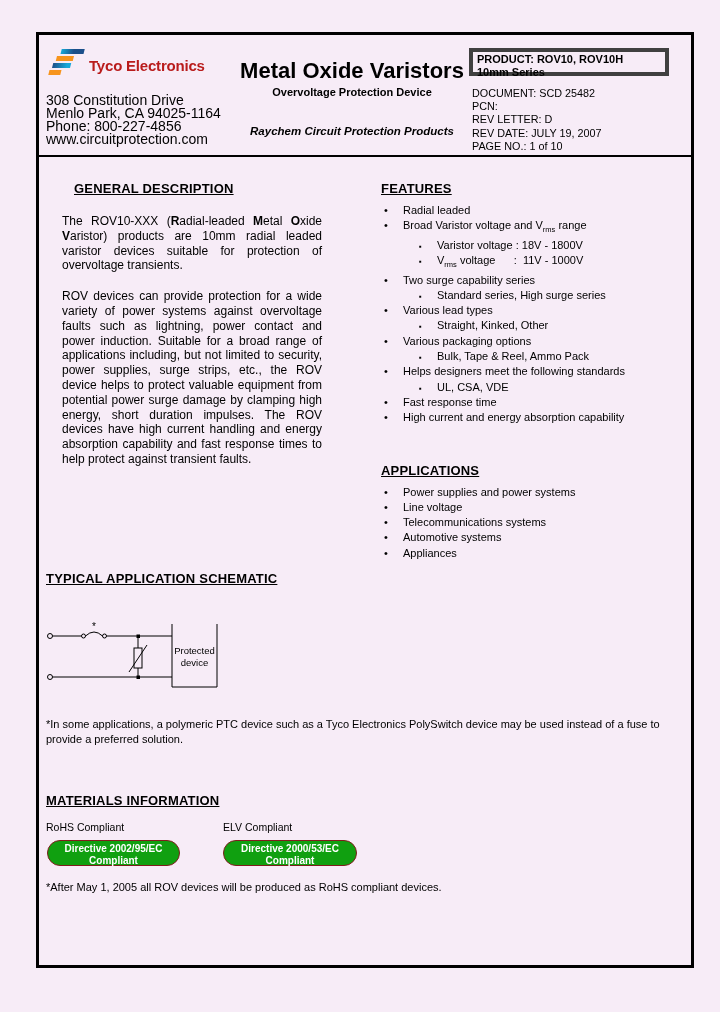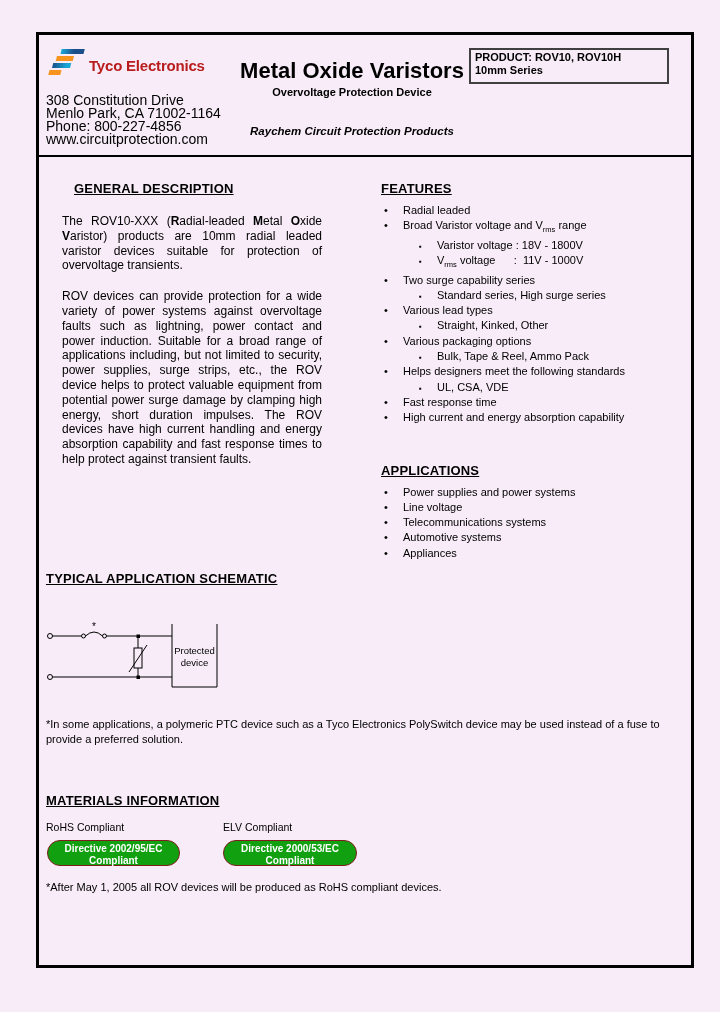--- a/index.html
+++ b/index.html
@@ -20,22 +20,22 @@
   
   .header-divider { left: 0; top: 120px; width: 100%; height: 2px; background: #000; }
   .logo-icon { left: 7px; top: 13px; }
   .logo-text { left: 50px; top: 22px; font-size: 15px; font-weight: bold; color: #b91c1c; letter-spacing: -0.2px; white-space: nowrap; }
   .address { left: 7px; top: 59px; font-size: 14px; line-height: 13px; white-space: nowrap; }
   .center-head { left: 200px; top: 23px; width: 226px; text-align: center; }
   .doc-title { font-size: 22px; font-weight: bold; white-space: nowrap; }
   .doc-subtitle { font-size: 11px; font-weight: bold; margin-top: 2px; white-space: nowrap; }
   .brand-line { left: 196px; top: 90px; width: 234px; text-align: center;
                 font-size: 11.5px; font-weight: bold; font-style: italic; white-space: nowrap; }
-  .product-box { left: 430px; top: 13px; width: 200px; height: 36px;
-                 border: 2px solid #404040; box-sizing: border-box; padding: 1px 4px; }
+  .product-box { left: 430px; top: 13px; width: 200px; height: 28px;
+                 border: 4px solid #404040; box-sizing: border-box; padding: 1px 4px; }
   .product-box div { font-size: 11px; font-weight: bold; line-height: 13px; white-space: nowrap; }
   .doc-meta { left: 433px; top: 52px; font-size: 10.8px; line-height: 13.2px; }
   .doc-meta div { white-space: nowrap; }
 
   
   .col-left  { left: 7px;  top: 146px; width: 292px; }
   .col-right { left: 342px; top: 146px; width: 300px; }
   .sec-heading { font-size: 13px; font-weight: bold; text-decoration: underline;
                  margin: 0; letter-spacing: 0.2px; white-space: nowrap; }
   .col-left .sec-heading { margin-bottom: 18px; margin-left: 28px; }
@@ -94,34 +94,41 @@
       <rect x="16" y="1" width="23" height="5" fill="url(#g1)"></rect>
       <rect x="13" y="8" width="17" height="5" fill="#f7941d"></rect>
       <rect x="11" y="15" width="18" height="5" fill="url(#g2)"></rect>
       <rect x="9" y="22" width="12" height="5" fill="#f7941d"></rect>
     </g>
   </svg>
   <div class="logo-text">Tyco Electronics</div>
 
   <div class="address">
     <div>308 Constitution Drive</div>
-    <div>Menlo Park, CA  71002-1164</div>
+    <div>Menlo Park, CA  94025-1164</div>
     <div>Phone: 800-227-4856</div>
     <div>www.circuitprotection.com</div>
   </div>
 
   <div class="center-head">
     <div class="doc-title">Metal Oxide Varistors</div>
     <div class="doc-subtitle">Overvoltage Protection Device</div>
   </div>
   <div class="brand-line">Raychem Circuit Protection Products</div>
 
   <div class="product-box">
     <div>PRODUCT: ROV10, ROV10H</div>
     <div>10mm Series</div>
+  </div>
+  <div class="doc-meta">
+    <div>DOCUMENT: SCD 25482</div>
+    <div>PCN:</div>
+    <div>REV LETTER: D</div>
+    <div>REV DATE: JULY 19, 2007</div>
+    <div>PAGE NO.: 1 of 10</div>
   </div>
 
   <div class="col-left">
     <h2 class="sec-heading">GENERAL DESCRIPTION</h2>
     <p><span>The ROV10-XXX (</span><span style="font-weight: bold;">R</span><span>adial-leaded </span><span style="font-weight: bold;">M</span><span>etal </span><span style="font-weight: bold;">O</span><span>xide </span><span style="font-weight: bold;">V</span><span>aristor) products are 10mm radial leaded varistor devices suitable for protection of overvoltage transients.</span></p>
     <p>ROV devices can provide protection for a wide variety of power systems against overvoltage faults such as lightning, power contact and power induction. Suitable for a broad range of applications including, but not limited to security, power supplies, surge strips, etc., the ROV device helps to protect valuable equipment from potential power surge damage by clamping high energy, short duration impulses. The ROV devices have high current handling and energy absorption capability and fast response times to help protect against transient faults.</p>
   </div>
 
   <div class="col-right">
     <h2 class="sec-heading">FEATURES</h2>

